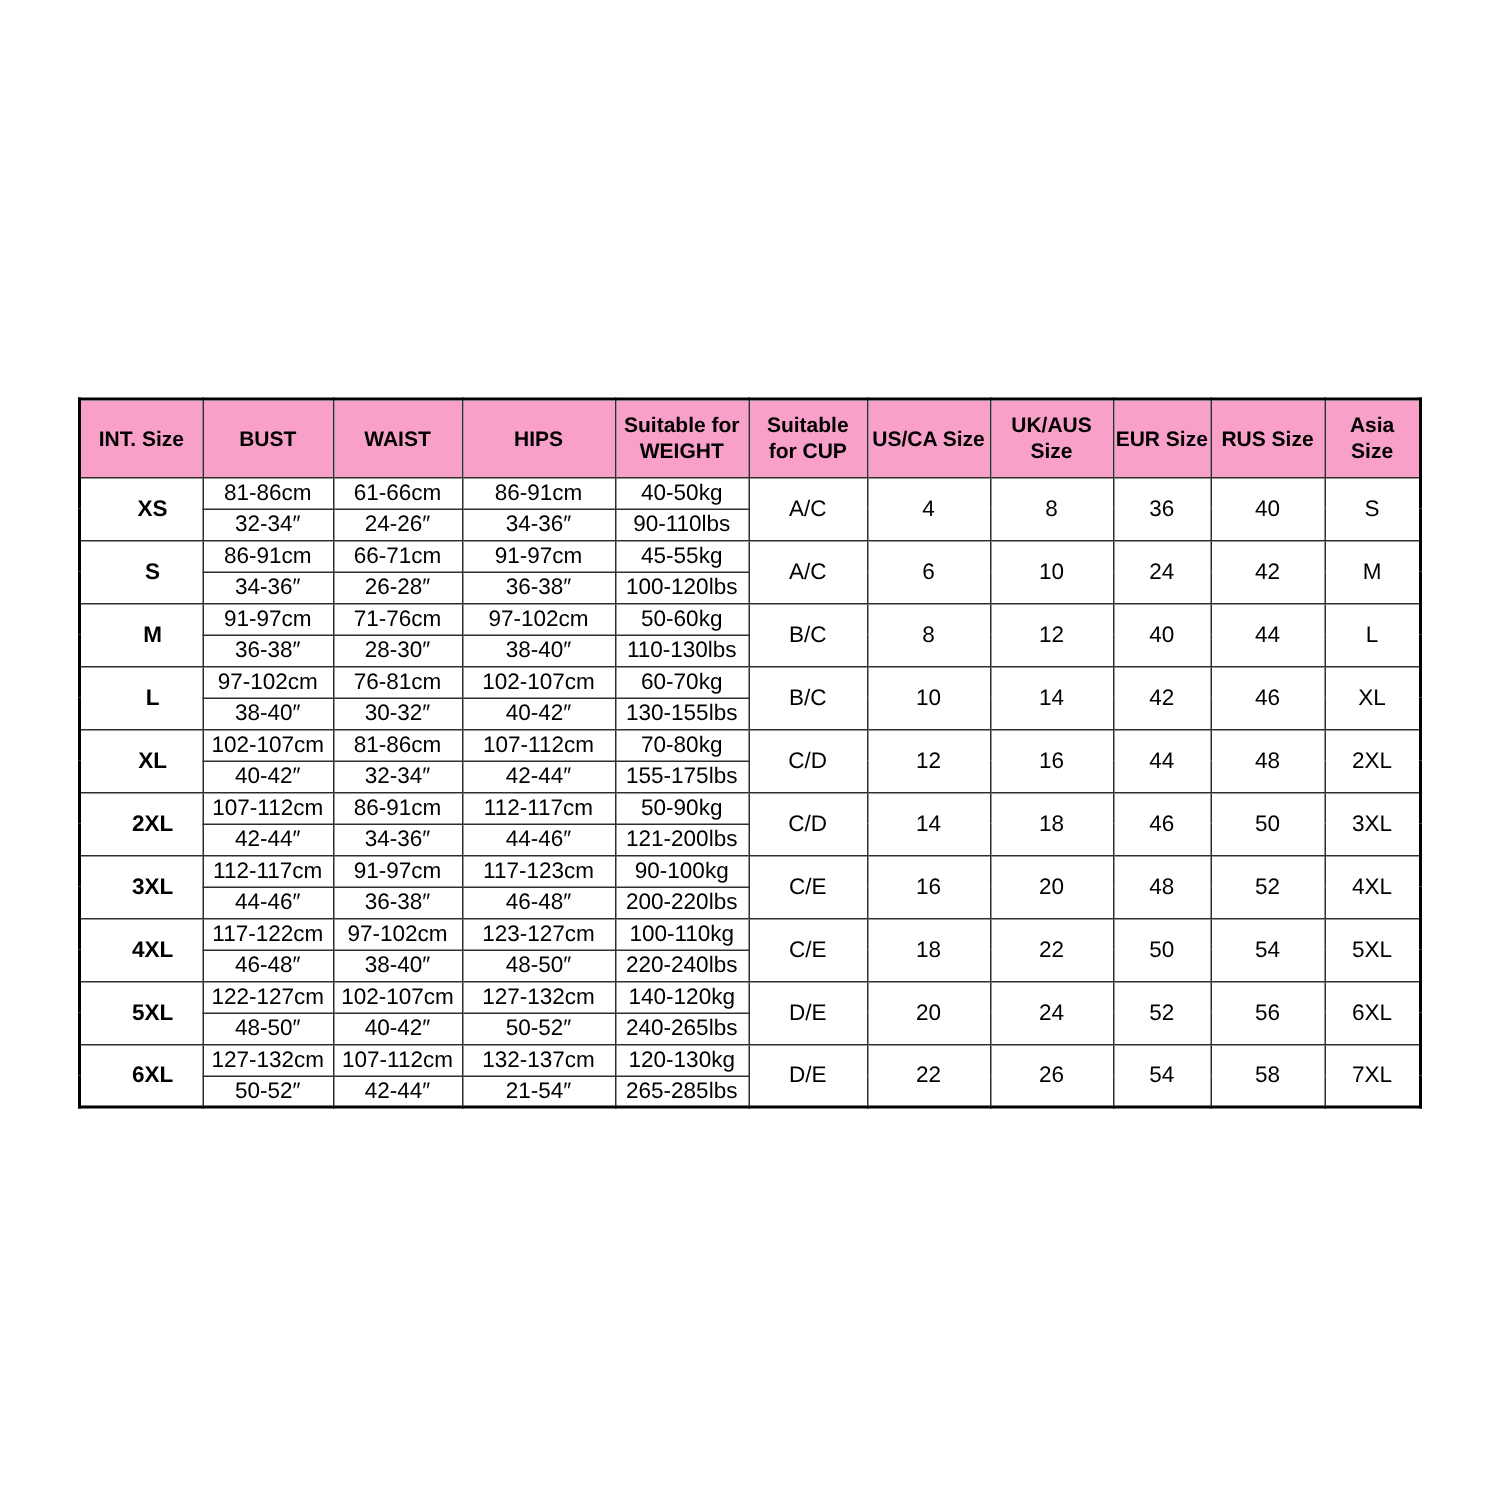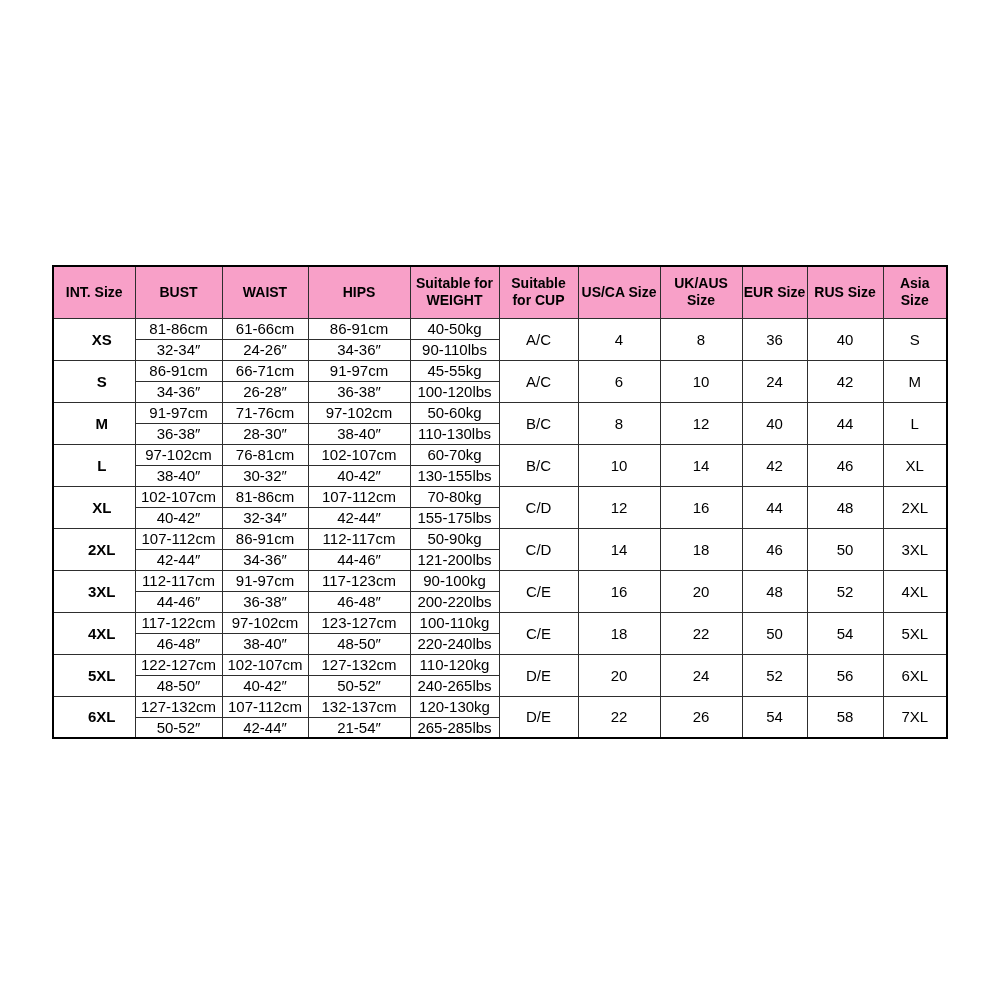--- a/index.html
+++ b/index.html
@@ -239,21 +239,21 @@
           <td>46-48″</td>
           <td>38-40″</td>
           <td>48-50″</td>
           <td>220-240lbs</td>
         </tr>
         <tr>
           <td rowspan="2" class="size-cell">5XL</td>
           <td>122-127cm</td>
           <td>102-107cm</td>
           <td>127-132cm</td>
-          <td>110-120kg</td>
+          <td>140-120kg</td>
           <td rowspan="2">D/E</td>
           <td rowspan="2">20</td>
           <td rowspan="2">24</td>
           <td rowspan="2">52</td>
           <td rowspan="2">56</td>
           <td rowspan="2">6XL</td>
         </tr>
         <tr>
           <td>48-50″</td>
           <td>40-42″</td>

